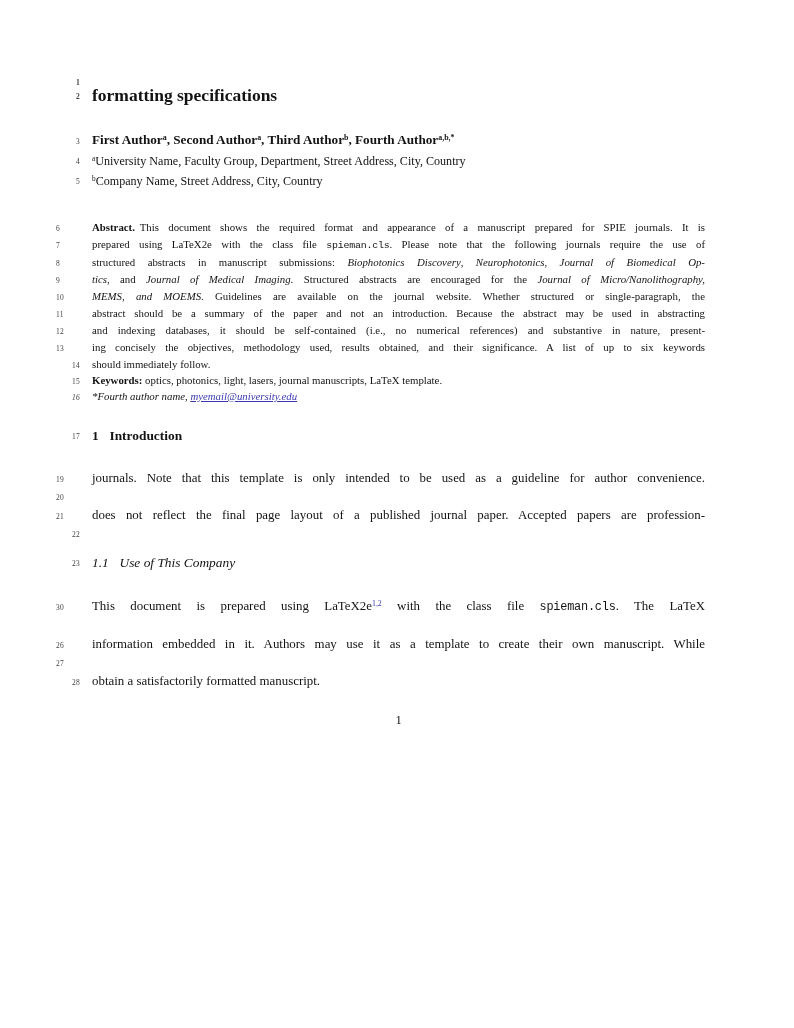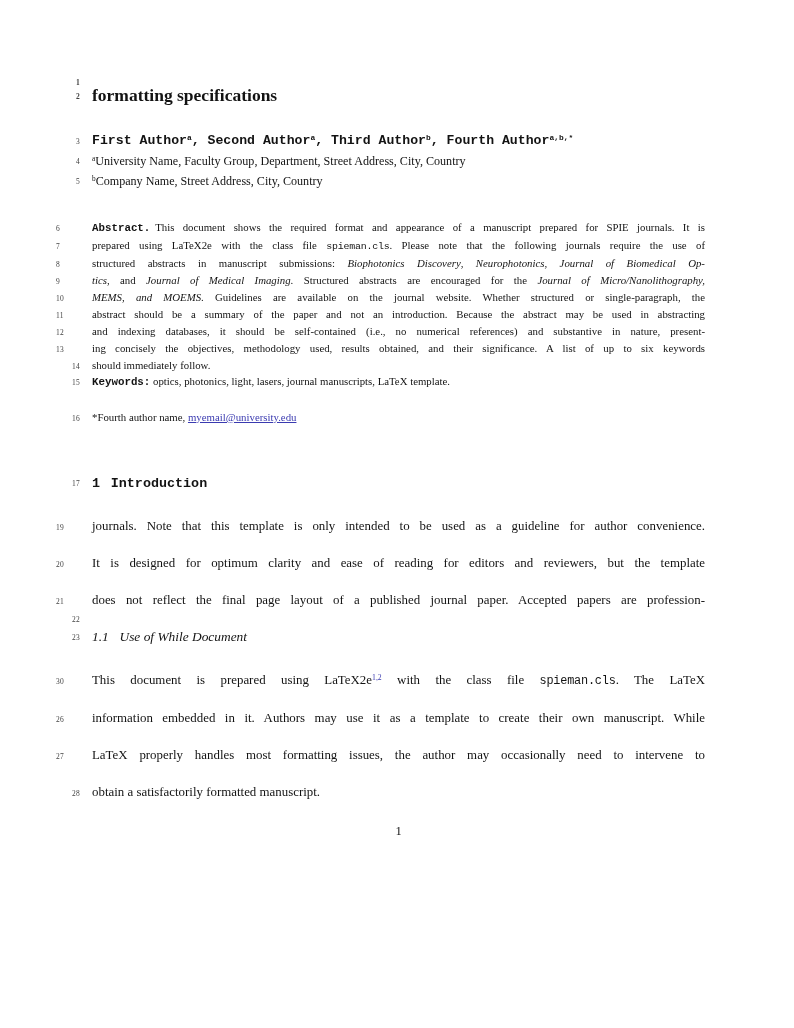--- a/index.html
+++ b/index.html
@@ -24,38 +24,38 @@
     width: 24px;
     text-align: right;
     top: 50%;
     transform: translateY(-50%);
     font-size: 7.5px;
     letter-spacing: 0.2px;
     color: var(--lnum);
     font-family: "Liberation Serif", serif;
   }
   
-  .b { font-weight: bold; font-family: Liberation Mono, monospace; }
+  .b { font-weight: bold; }
   .i { font-style: italic; }
   .m { font-family: "Liberation Mono", "DejaVu Sans Mono", monospace; font-size: 0.92em; letter-spacing: -0.2px; }
   .sup { font-size: 0.6em; position: relative; top: -0.5em; letter-spacing: 0; }
   .cite { font-size: 0.6em; position: relative; top: -0.5em; color: var(--link-color); }
   .link { color: var(--link-color); text-decoration: underline; cursor: pointer; }
   .sp { margin-right: 0.45em; }
   .hgap { margin-right: 0.8em; }
   
   .title    { font-size: 17.5px; line-height: 27px; font-weight: bold; margin-top: 82px; }
   .authors  { font-size: 13.2px; line-height: 19px; margin-top: 21px; }
   .affils   { font-size: 12.1px; line-height: 18px; margin-top: 1px; }
   .abstract { font-size: 10.8px; line-height: 17px; margin-top: 27px; }
   .keywords { font-size: 10.8px; line-height: 15px; }
-  .contact  { font-size: 10.8px; line-height: 15px; margin-top: 20px; }
-  .h1       { font-size: 13.4px; line-height: 19px; margin-top: 48px; }
+  .contact  { font-size: 10.8px; line-height: 15px; margin-top: 1px; font-style: italic; }
+  .h1       { font-size: 13.4px; line-height: 19px; margin-top: 22px; }
   .para1    { font-size: 12.9px; line-height: 37px; margin-top: 15px; }
-  .h2       { font-size: 13.4px; line-height: 19px; margin-top: 8px; }
+  .h2       { font-size: 13.4px; line-height: 19px; margin-top: 19px; }
   .para2    { font-size: 12.9px; line-height: 37px; margin-top: 16px; }
   .footer   { font-size: 12.5px; line-height: 17px; margin-top: 12px; text-align: center; }
 </style>
 </head>
 <body>
 
 <div class="page">
   <div class="title">
       <div class="line"><span class="lnum">1</span></div>
       <div class="line"><span class="lnum">2</span><span>formatting specifications</span></div>
@@ -82,27 +82,27 @@
       <div class="line"><span class="lnum">15</span><span class="b">Keywords:</span><span> optics, photonics, light, lasers, journal manuscripts, LaTeX template.</span></div>
     </div>
   <div class="contact">
       <div class="line"><span class="lnum">16</span><span>*Fourth author name, </span><a class="link">myemail@university.edu</a></div>
     </div>
   <div class="h1">
       <div class="line"><span class="lnum">17</span><span class="b hgap">1</span><span class="b">Introduction</span></div>
     </div>
   <div class="para1">
       <div class="line j"><span class="lnum">19</span><span>journals. Note that this template is only intended to be used as a guideline for author convenience.</span></div>
-      <div class="line j"><span class="lnum">20</span><span>It is designed for optimum clarity and ease of reading for editors and reviewers, but the template</span></div>
+      <div class="line j"><span class="lnum">20</span></div>
       <div class="line j"><span class="lnum">21</span><span>does not reflect the final page layout of a published journal paper. Accepted papers are profession-</span></div>
       <div class="line"><span class="lnum">22</span></div>
     </div>
   <div class="h2">
-      <div class="line"><span class="lnum">23</span><span class="i hgap">1.1</span><span class="i">Use of While Document</span></div>
+      <div class="line"><span class="lnum">23</span><span class="i hgap">1.1</span><span class="i">Use of This Company</span></div>
     </div>
   <div class="para2">
       <div class="line j"><span class="lnum">30</span><span>This document is prepared using LaTeX2e</span><span class="cite">1,2</span><span> with the class file </span><span class="m">spieman.cls</span><span>. The LaTeX</span></div>
       <div class="line j"><span class="lnum">26</span><span>information embedded in it. Authors may use it as a template to create their own manuscript. While</span></div>
-      <div class="line j"><span class="lnum">27</span><span>LaTeX properly handles most formatting issues, the author may occasionally need to intervene to</span></div>
+      <div class="line j"><span class="lnum">27</span></div>
       <div class="line"><span class="lnum">28</span><span>obtain a satisfactorily formatted manuscript.</span></div>
     </div>
   <div class="footer">1</div>
 </div>
 
 </body></html>

